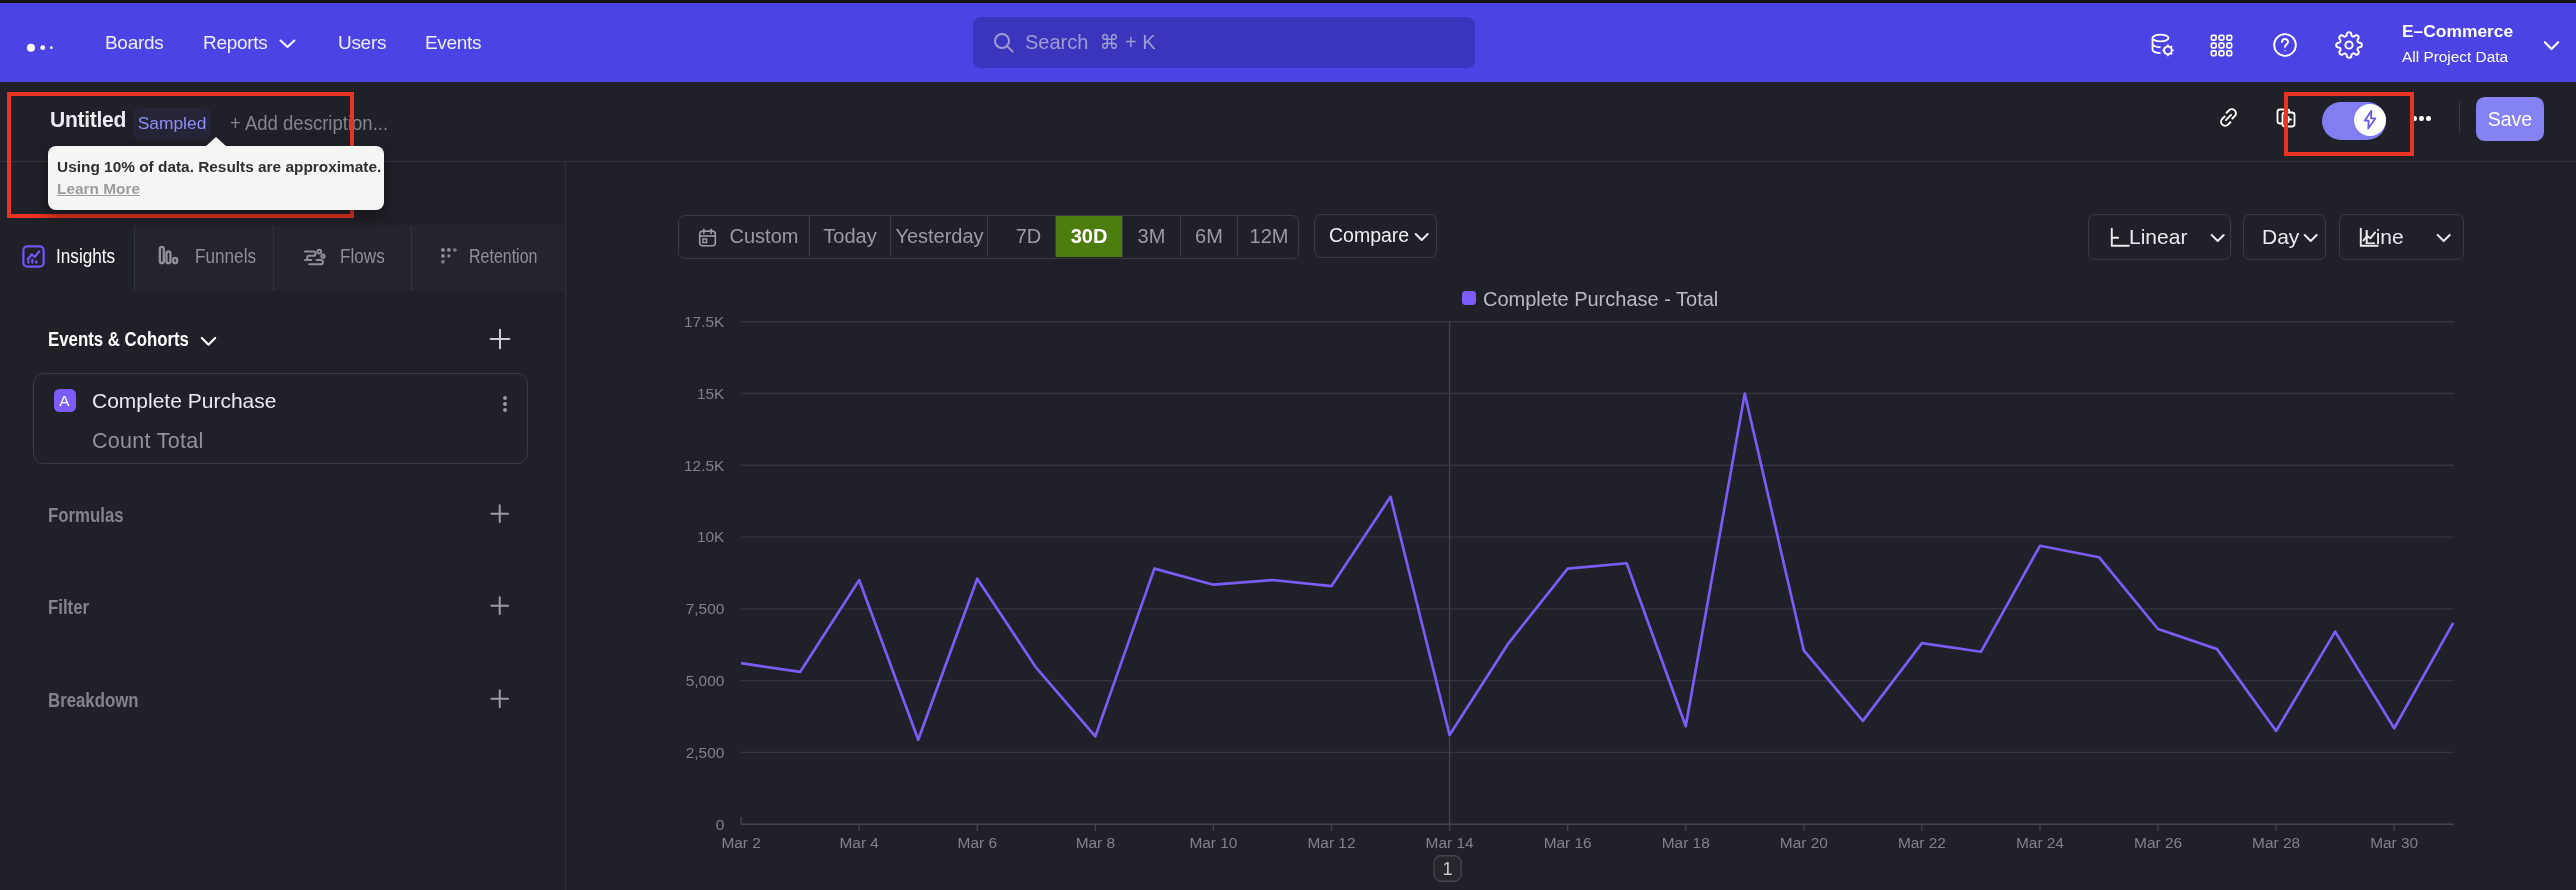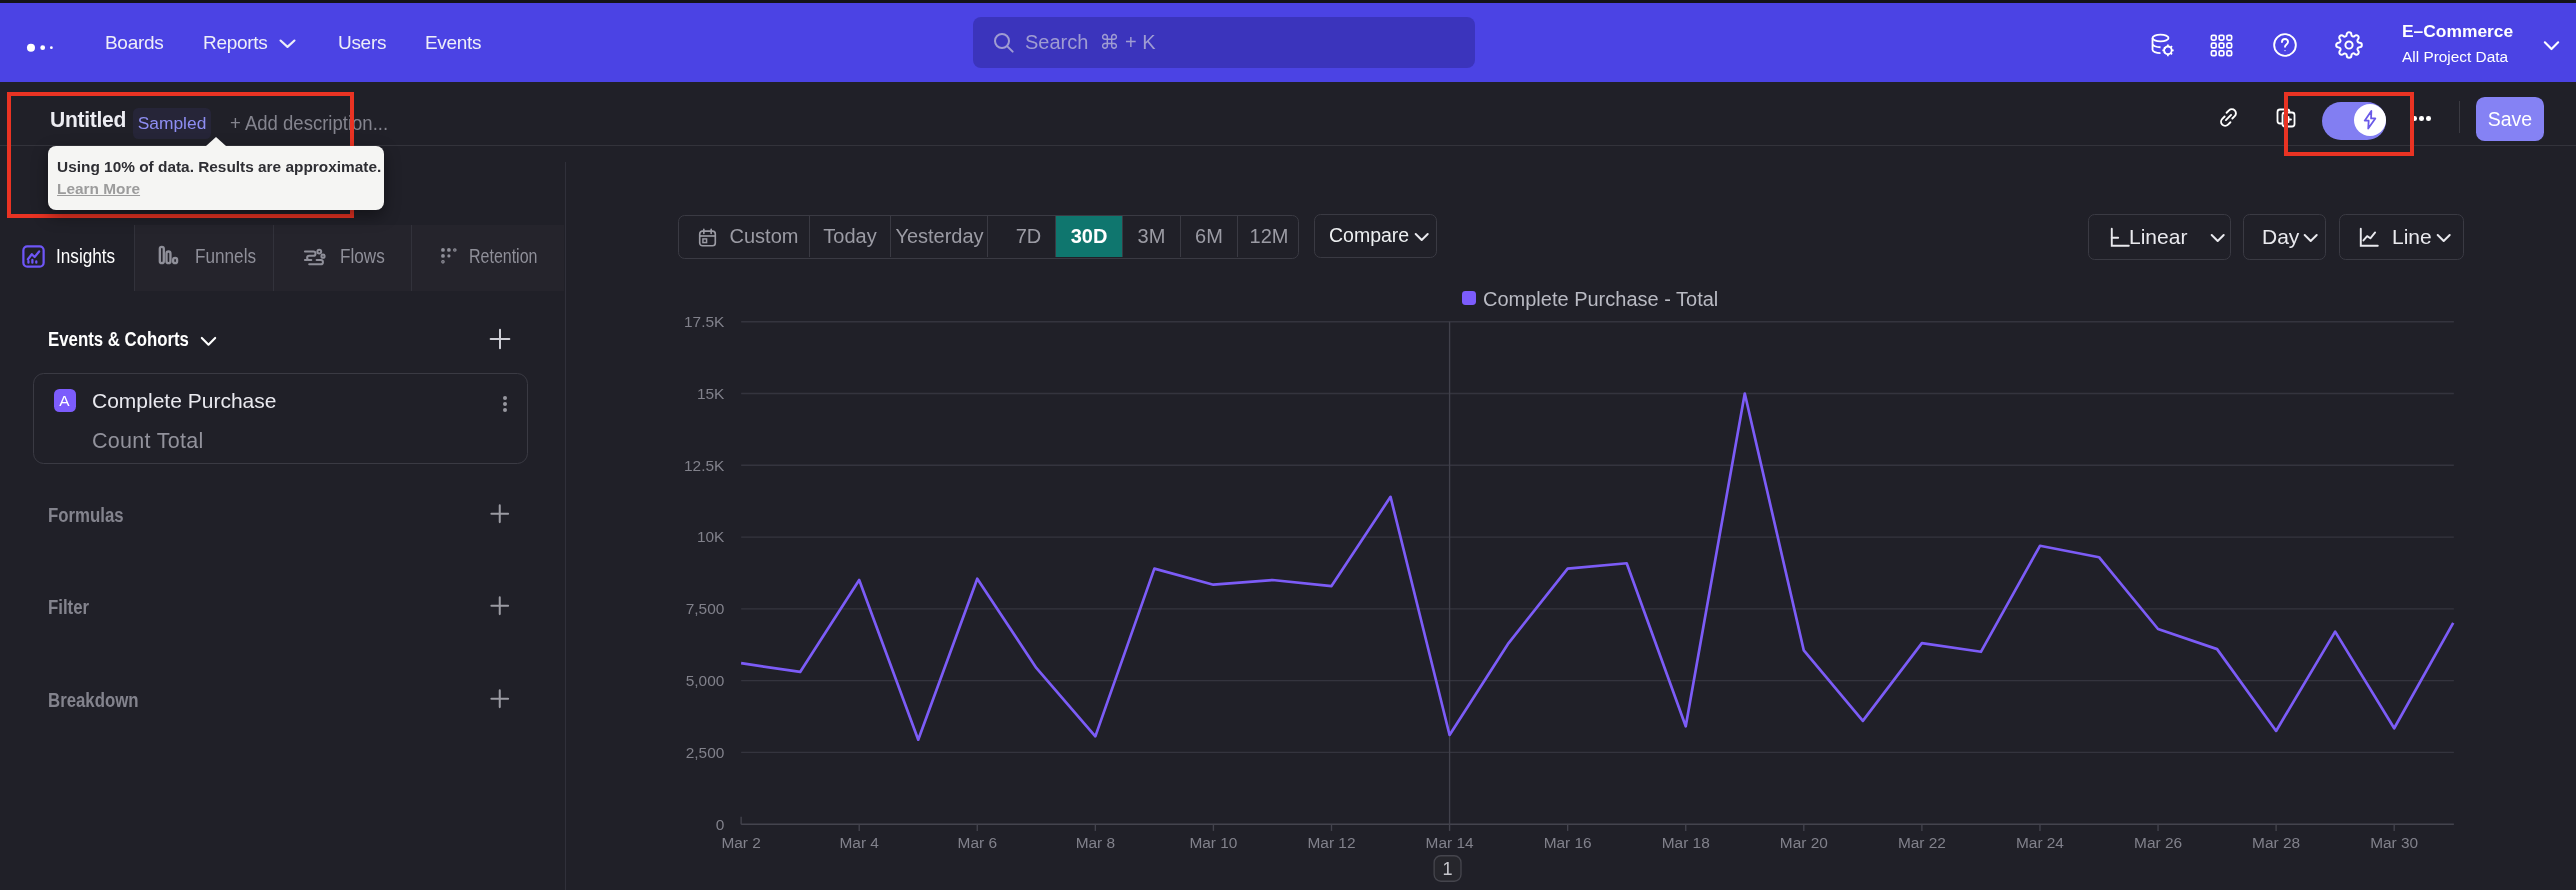--- a/index.html
+++ b/index.html
@@ -7,21 +7,21 @@
   body { font-family:"Liberation Sans", sans-serif; }
   .abs { position:absolute; }
   #page { position:relative; width:2576px; height:890px; background:#202028; }
 
   
   #topnav { position:absolute; left:0; top:2.7px; width:2576px; height:79px; background:#4b43e4; }
   .navitem { position:absolute; top:0; height:79px; line-height:79px; color:#edeef8; font-size:19px; font-weight:500; letter-spacing:-0.3px; }
   #searchbox { position:absolute; left:973px; top:14.8px; width:502px; height:51px; background:#3b34bc; border-radius:8px; color:#9f9cd2; font-size:20px; line-height:51px; }
 
   
-  #hdr2 { position:absolute; left:0; top:82px; width:2576px; height:64px; background:#202028; border-bottom:1.3px solid #33333b; }
+  #hdr2 { position:absolute; left:0; top:82px; width:2576px; height:80px; background:#202028; border-bottom:1.3px solid #33333b; }
   #title { position:absolute; left:50px; top:25.5px; font-size:21.5px; font-weight:600; color:#ececf2; letter-spacing:-0.3px; transform:scaleX(0.98); transform-origin:0 50%; }
   #sampled { position:absolute; left:133px; top:25.5px; height:31px; line-height:31px; padding:0 4.7px; background:#262538; border-radius:5.4px; color:#8e8ef3; font-size:17.4px; }
   #adddesc { position:absolute; left:230px; top:30px; font-size:19.5px; color:#84848e; transform:scaleX(0.95); transform-origin:0 50%; }
 
   
   .redrect { position:absolute; border:4.7px solid #e93323; z-index:20; }
 
   
   #tooltip { position:absolute; left:10.7px; top:146px; width:336px; height:64px; background:#f5f5f3; border-radius:8px; z-index:21; box-shadow:0 5.4px 16px rgba(0,0,0,0.4);margin-left:37px; }
   #tooltip .arrow { position:absolute; left:158px; top:-8.7px; width:0; height:0; border-left:10.7px solid transparent; border-right:10.7px solid transparent; border-bottom:9.4px solid #f5f5f3; }
@@ -218,21 +218,21 @@
     <svg class="abs" style="left:17px;top:10.7px" width="23" height="22" viewBox="0 0 24 24" fill="none" stroke="#9b9ba4" stroke-width="1.8">
       <rect x="3.5" y="4.5" width="17" height="16" rx="3"></rect>
       <path d="M3.5 9.8 h17"></path>
       <path d="M8 2.5 v4.5 M16 2.5 v4.5" stroke-linecap="round"></path>
       <rect x="7" y="13" width="4" height="4" stroke-width="1.6"></rect>
     </svg>
     <div class="seg" style="left:0;width:131px;padding-left:40px">Custom</div>
     <div class="seg" style="left:131px;width:81px">Today</div>
     <div class="seg" style="left:213px;width:96px">Yesterday</div>
     <div class="seg" style="left:323px;width:54px">7D</div>
-    <div class="seg" style="left:377px;width:67px;background:#0f766e;color:#fff;font-weight:bold">30D</div>
+    <div class="seg" style="left:377px;width:67px;background:#4d7c0f;color:#fff;font-weight:bold">30D</div>
     <div class="seg" style="left:444px;width:58px">3M</div>
     <div class="seg" style="left:502px;width:57px">6M</div>
     <div class="seg" style="left:559px;width:62px;border-right:none">12M</div>
   </div>
   <div class="btn" style="left:1314px;top:214px;width:123px;height:44px;line-height:41px;color:#eef0f2;font-weight:500;font-size:19.5px">
     <span style="margin-left:14px">Compare</span>
     <svg class="abs" style="left:98px;top:17px" width="17.4" height="10.7" viewBox="0 0 26 16">
         <path d="M4 3 L13 12 L22 3" stroke="#e9e9ee" stroke-width="3" fill="none" stroke-linecap="round" stroke-linejoin="round"></path>
       </svg>
   </div>
@@ -250,21 +250,21 @@
     <span style="margin-left:18px">Day</span>
     <svg class="abs" style="left:58px;top:18px" width="17.4" height="10.7" viewBox="0 0 26 16">
         <path d="M4 3 L13 12 L22 3" stroke="#e9e9ee" stroke-width="3" fill="none" stroke-linecap="round" stroke-linejoin="round"></path>
       </svg>
   </div>
   <div class="btn" style="left:2339px;top:214px;width:125px;height:46px;line-height:43px;color:#e9e9ee;font-weight:500;font-size:21px">
     <svg class="abs" style="left:16px;top:10px" width="25.5" height="25.5" viewBox="0 0 24 24" fill="none" stroke="#e9e9ee" stroke-width="1.8">
       <path d="M4.5 3.5 V19.5 H20.5" stroke-linecap="round"></path>
       <path d="M7 14.5 L10.5 10.5 L13.5 12.5 L18 7" stroke-linecap="round" stroke-linejoin="round"></path>
     </svg>
-    <span style="margin-left:52px">Line</span>
+    <span style="margin-left:24px">Line</span>
     <svg class="abs" style="left:95px;top:18px" width="17.4" height="10.7" viewBox="0 0 26 16">
         <path d="M4 3 L13 12 L22 3" stroke="#e9e9ee" stroke-width="3" fill="none" stroke-linecap="round" stroke-linejoin="round"></path>
       </svg>
   </div>
 
   <div class="abs" style="left:1462px;top:291px;width:14px;height:14px;background:#7c5cfc;border-radius:3.4px"></div>
   <div class="abs" style="left:1483px;top:288px;font-size:20px;color:#b9bac3">Complete Purchase - Total</div>
 
   <svg id="chart" style="left:564px;top:268px" width="2012" height="622" viewBox="0 0 2999 927">
     <g stroke="#34343e" stroke-width="2">

